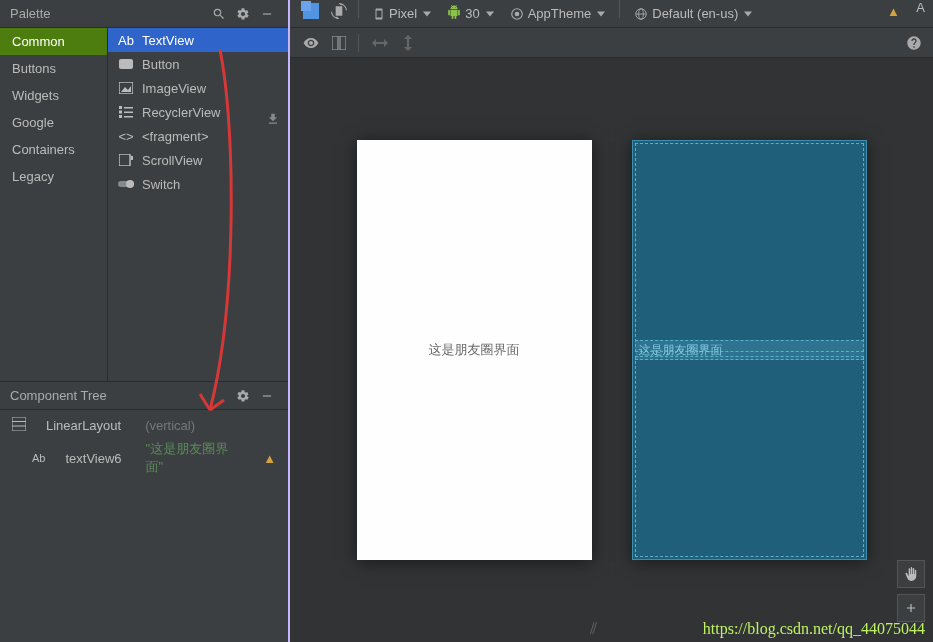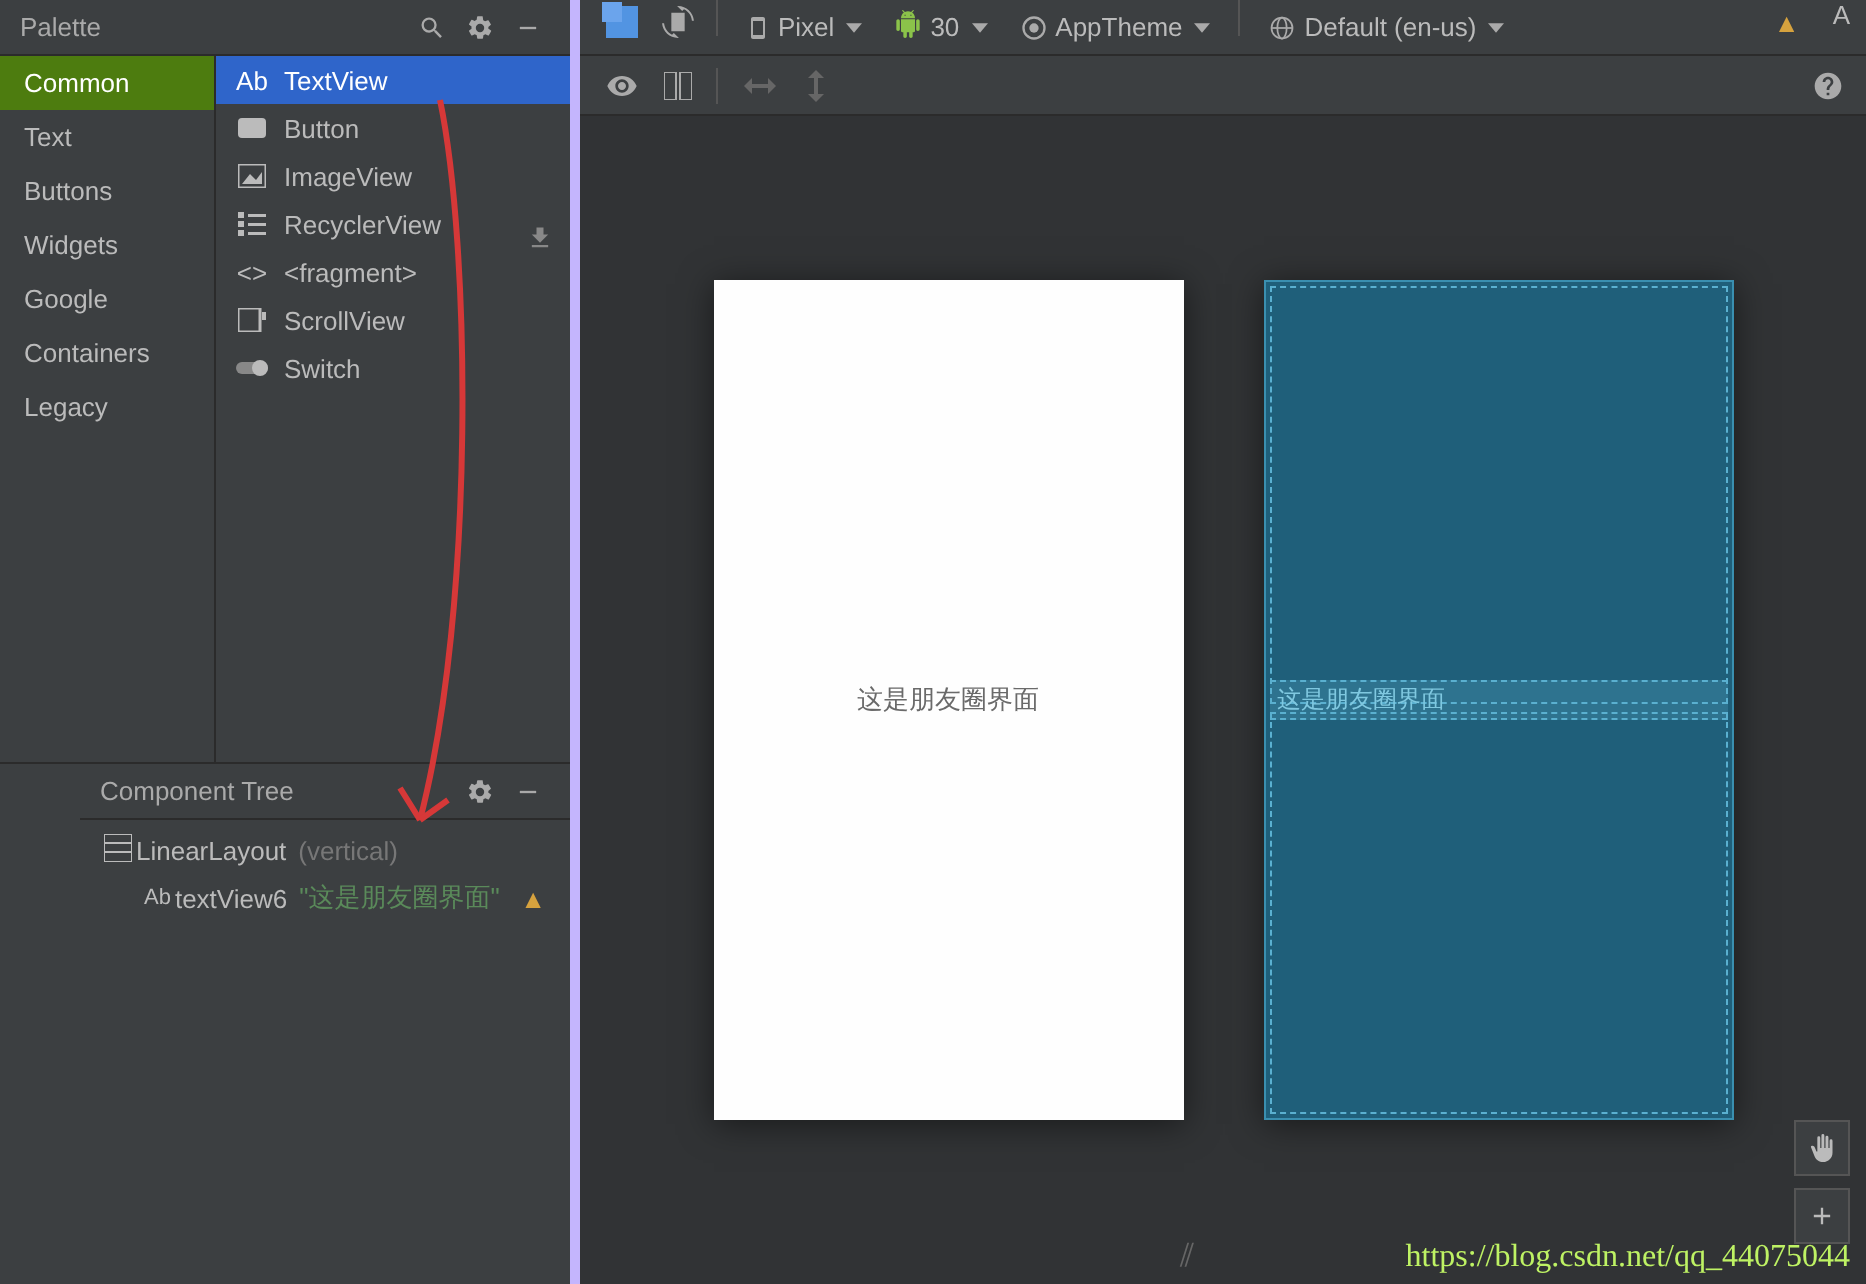--- a/index.html
+++ b/index.html
@@ -12,21 +12,21 @@
       height: 642px;
       overflow: hidden;
       display: flex;
       position: relative;
     }
     .left-panel {
       width: 290px;
       display: flex;
       flex-direction: column;
       background: #3c3f41;
-      border-right: 5px solid #c4b5fd;
+      border-right: 2px solid #c4b5fd;
     }
     .palette-header {
       display: flex;
       align-items: center;
       padding: 4px 10px;
       height: 28px;
       border-bottom: 1px solid #2b2b2b;
     }
     .palette-header-title { flex: 1; color: #aaa; }
     .icon-btn {
@@ -83,28 +83,27 @@
       align-items: center;
       padding: 4px 10px;
       height: 28px;
       border-bottom: 1px solid #2b2b2b;
     }
     .ct-header-title { flex: 1; color: #aaa; }
     .component-tree {
       flex: 0 0 260px;
       display: flex;
       flex-direction: column;
-      margin-left: 40px;
     }
     .ct-body { flex: 1; padding: 4px 0; }
     .ct-row {
       display: flex;
       align-items: center;
       padding: 3px 12px;
-      gap: 2px;
+      gap: 20px;
       cursor: pointer;
     }
     .ct-row.child { padding-left: 32px; }
     .ct-row .hint { color: #777; margin-left: 4px; }
     .ct-row .text-hint { color: #5a8a5a; margin-left: 4px; }
     .ct-row .warn { color: #d6a23e; margin-left: auto; }
     .right-panel {
       flex: 1;
       display: flex;
       flex-direction: column;
@@ -275,21 +274,20 @@
     <span class="icon-btn">
       <svg width="14" height="14" viewBox="0 0 24 24">
           <path d="M19 13H5v-2h14v2z"></path>
         </svg>
     </span>
   </div>
 
   <div class="palette-body">
     <div class="palette-categories">
       <div class="pal-cat selected">Common</div>
-      <div class="pal-cat">Text</div>
       <div class="pal-cat">Buttons</div>
       <div class="pal-cat">Widgets</div>
       <div class="pal-cat">Google</div>
       <div class="pal-cat">Containers</div>
       <div class="pal-cat">Legacy</div>
     </div>
     <div class="palette-items">
       <div class="pal-item selected">
         <span class="icon">Ab</span>
         <span>TextView</span>

